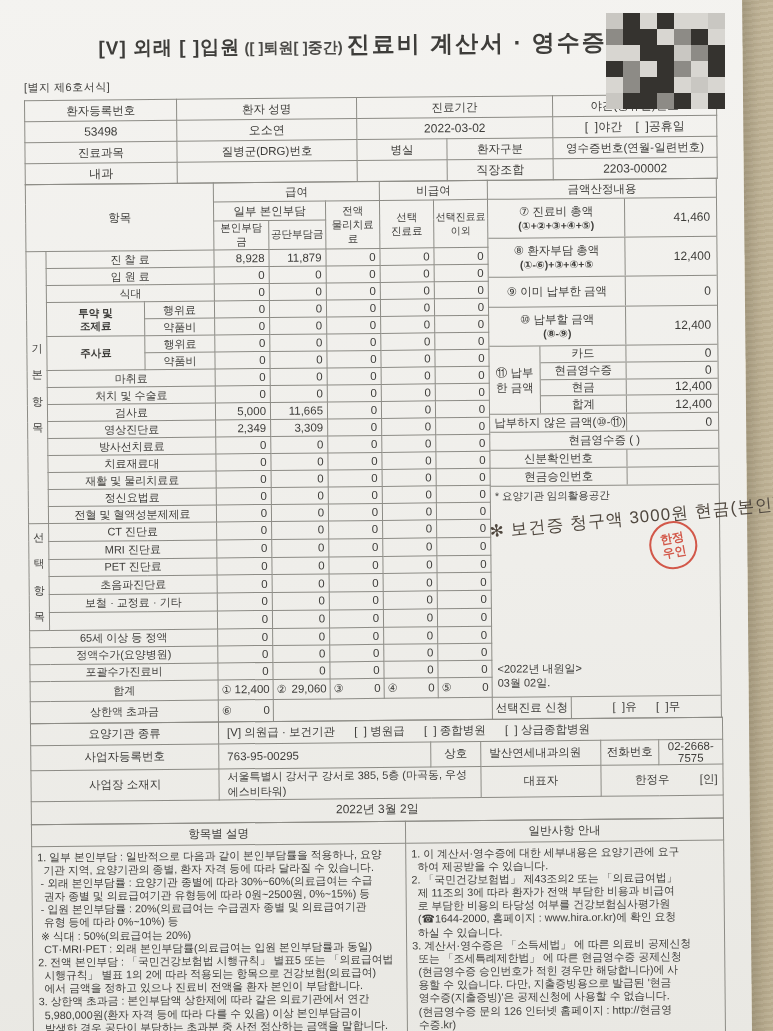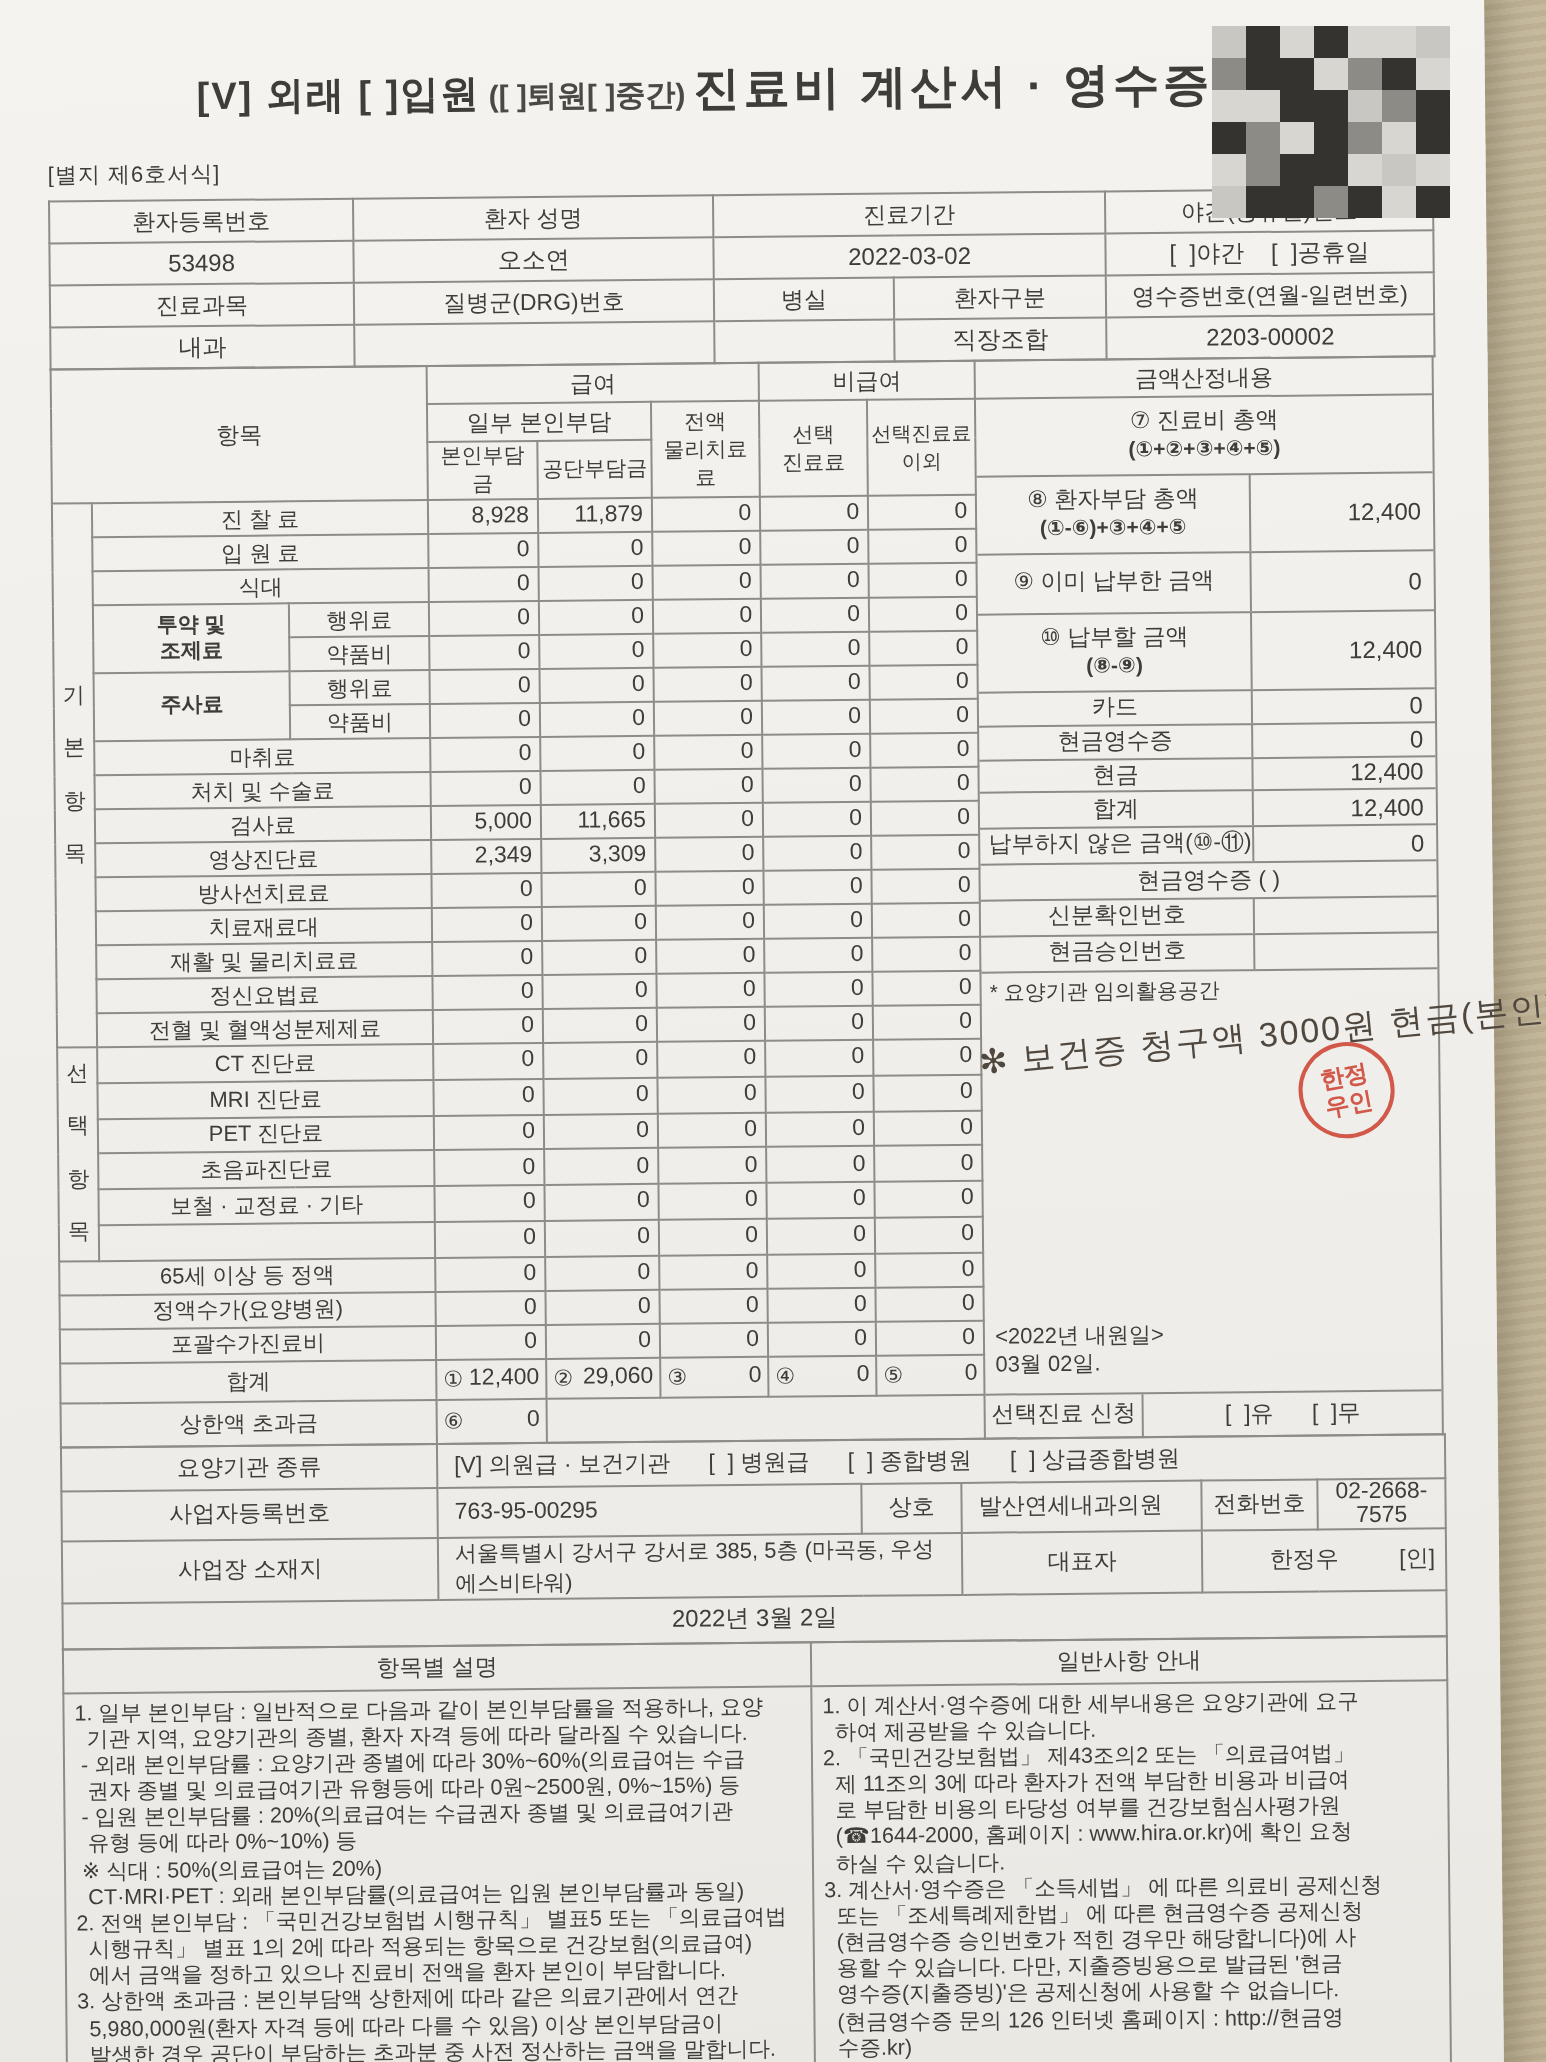--- a/index.html
+++ b/index.html
@@ -420,20 +420,21 @@
     </table>
 
     <div class="calc">
       <div class="c-head" style="border-bottom:1px solid #8d8c86">금액산정내용</div>
 
       <div class="crow h38">
         <div class="clab">
             <span>⑦ 진료비 총액</span>
             <span class="csub">(①+②+③+④+⑤)</span>
           </div>
+        <div class="cval">41,460</div>
       </div>
       <div class="crow h38">
         <div class="clab">
             <span>⑧ 환자부담 총액</span>
             <span class="csub">(①-⑥)+③+④+⑤</span>
           </div>
         <div class="cval">12,400</div>
       </div>
       <div class="crow h30">
         <div class="clab">
@@ -443,20 +444,22 @@
       </div>
       <div class="crow h38">
         <div class="clab">
             <span>⑩ 납부할 금액</span>
             <span class="csub">(⑧-⑨)</span>
           </div>
         <div class="cval">12,400</div>
       </div>
 
       <div class="crow paid" style="height:68px">
+        <div class="pg">⑪ 납부
+한 금액</div>
         <div class="pr-col">
           <div class="pr">
               <div class="pl">카드</div>
               <div class="pv">0</div>
             </div>
           <div class="pr">
               <div class="pl">현금영수증</div>
               <div class="pv">0</div>
             </div>
           <div class="pr">

